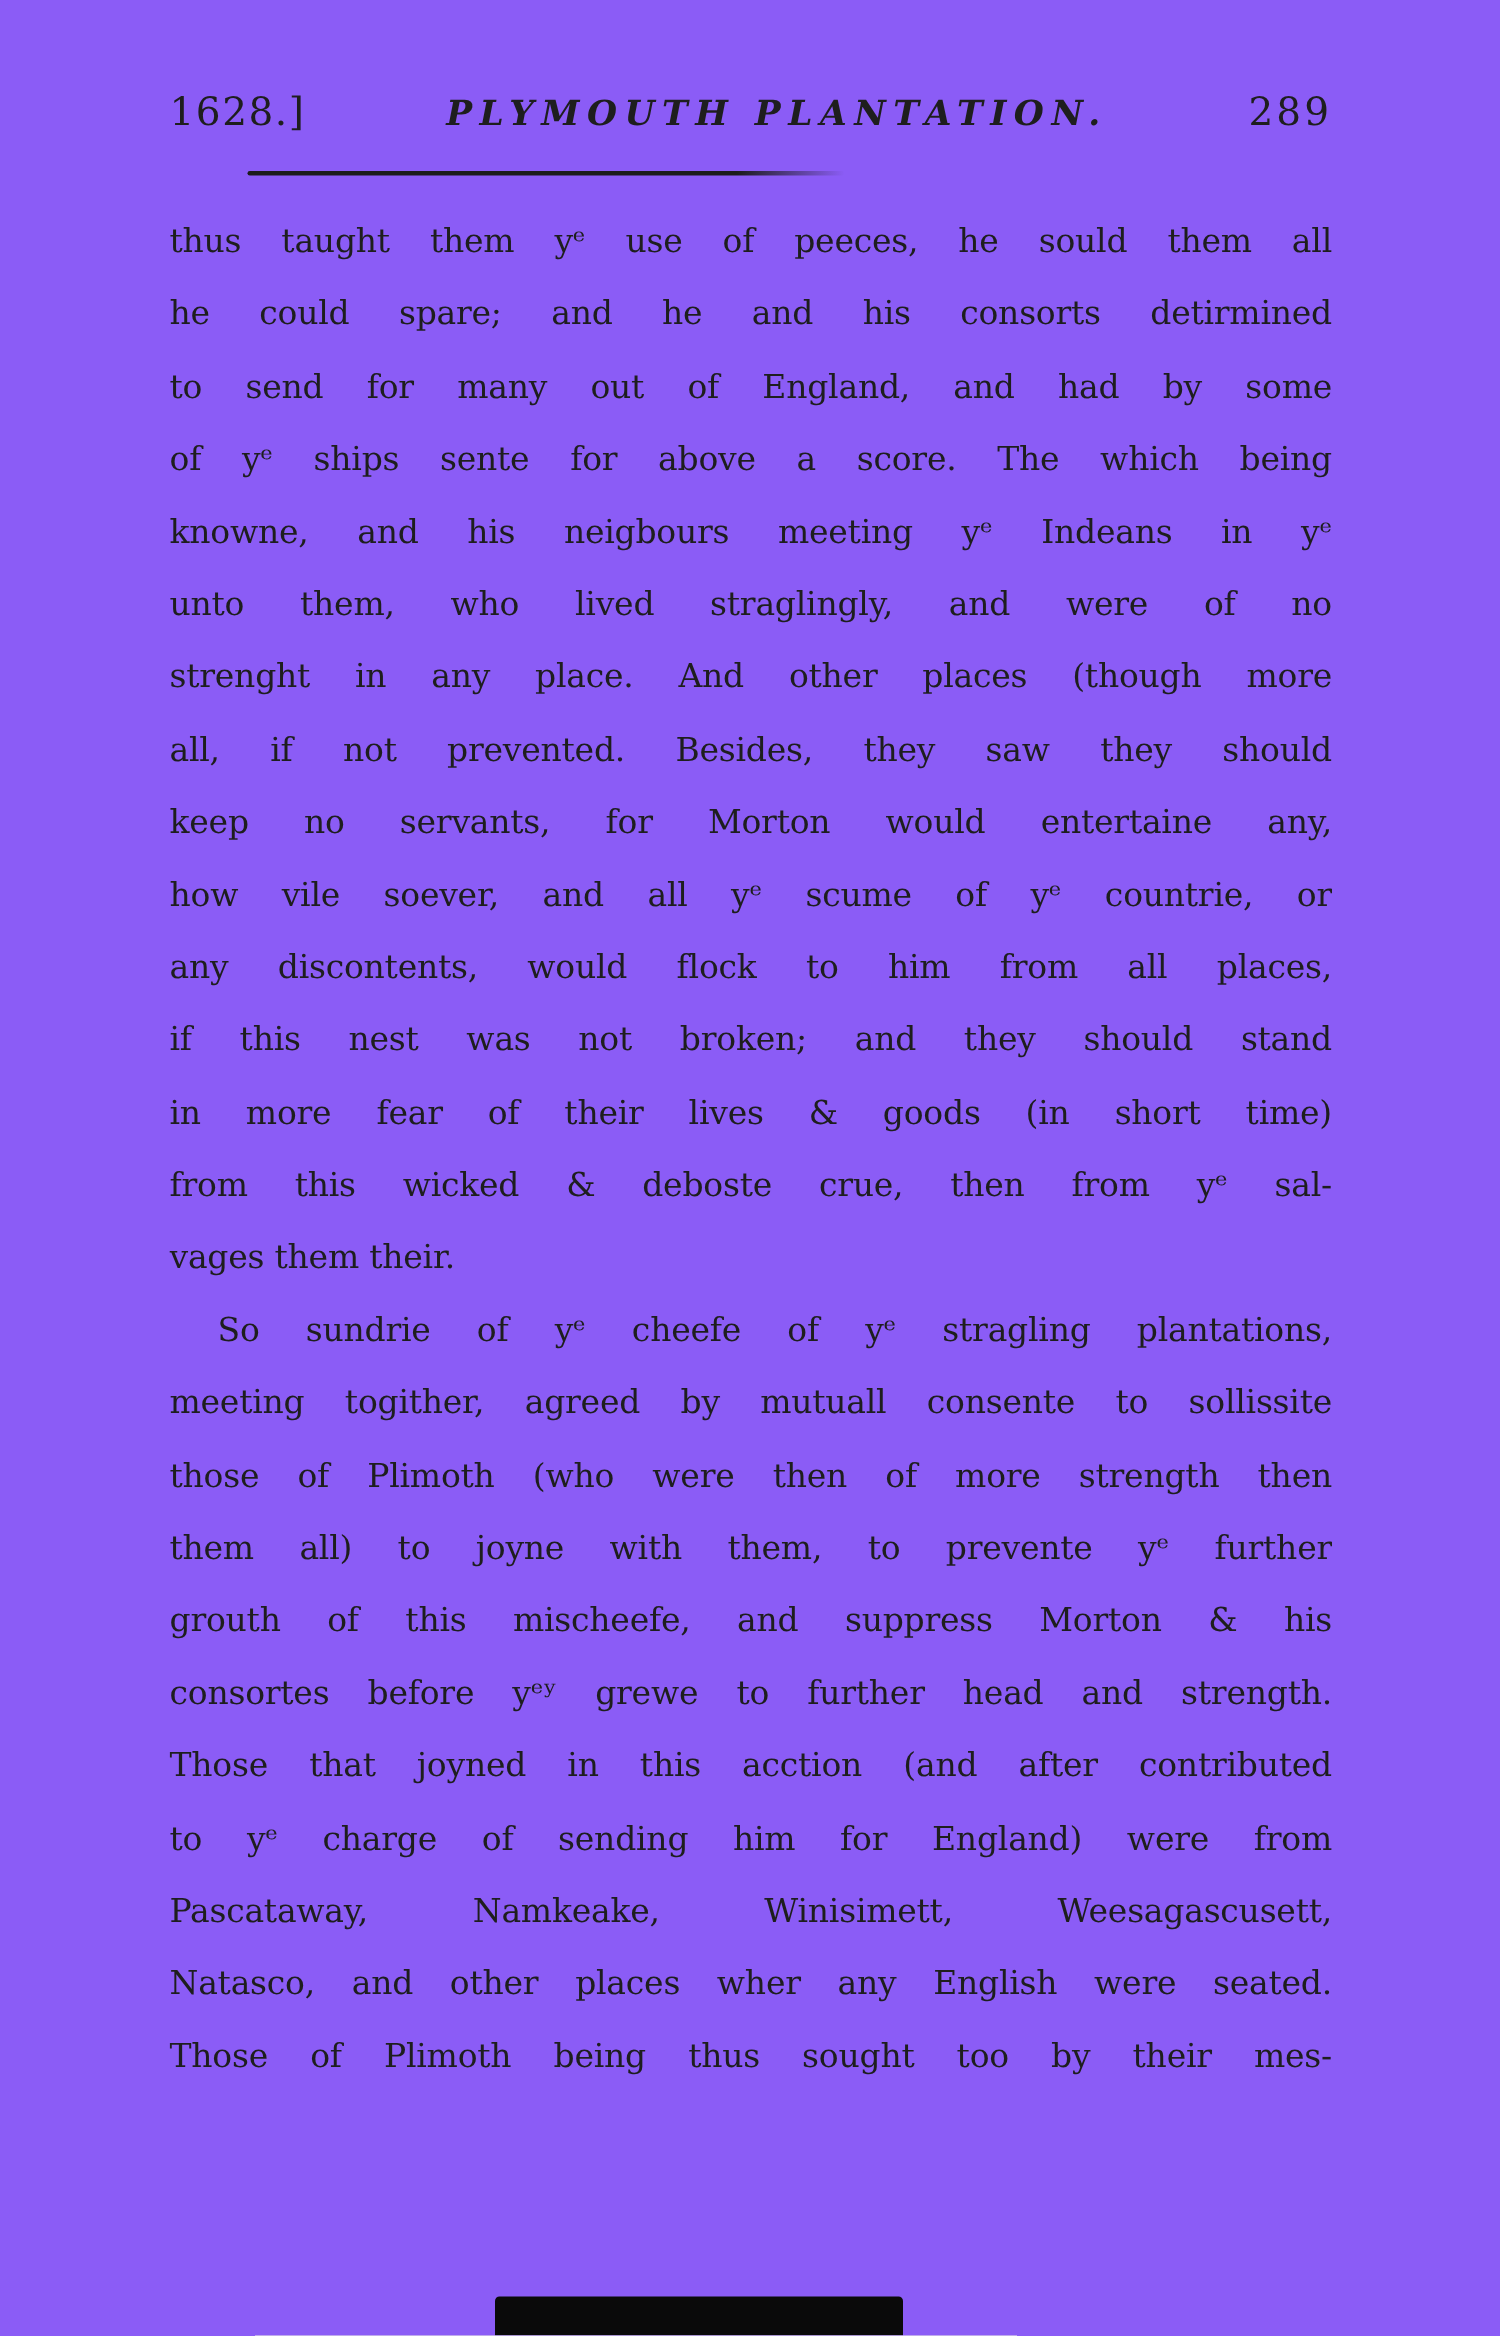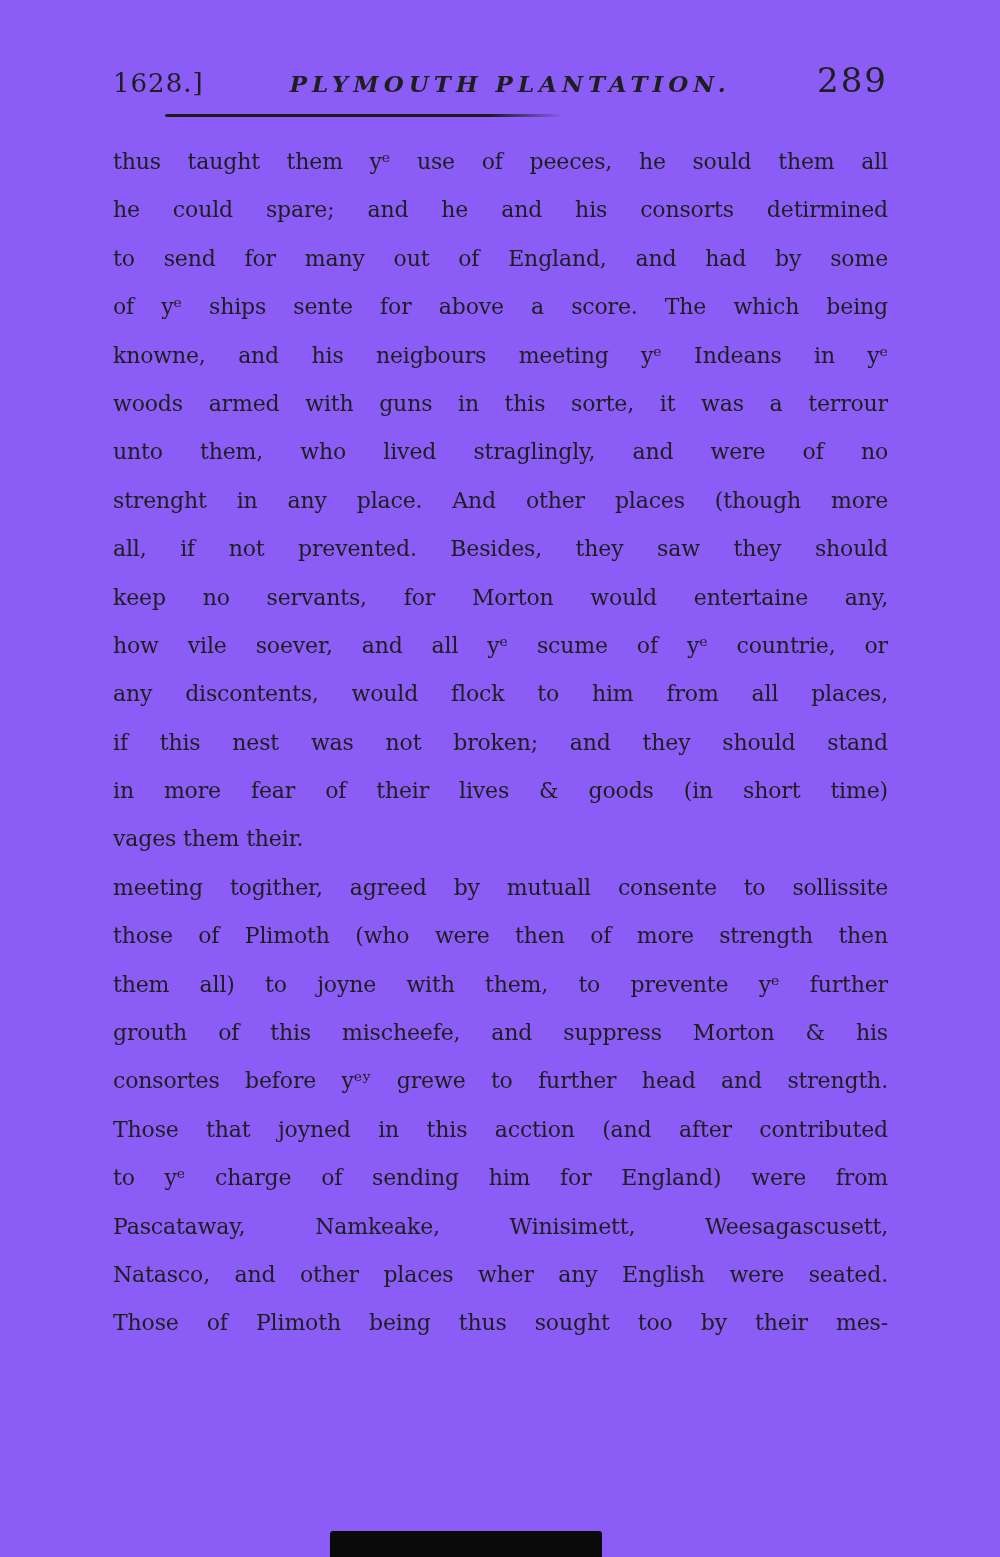--- a/index.html
+++ b/index.html
@@ -30,21 +30,21 @@
     font-size: 26px;
     letter-spacing: 1px;
   }
   .hdr-title {
     font-size: 23px;
     font-weight: 600;
     letter-spacing: 5px;
     font-style: italic;
   }
   .hdr-page {
-    font-size: 34px;
+    font-size: 26px;
     letter-spacing: 2px;
   }
   .header-rule {
     position: absolute;
     top: 114px;
     left: 165px;
     width: 398px;
     height: 3px;
     border-radius: 2px;
     background: linear-gradient(to right, #1c1c1c 0%, #1c1c1c 82%, rgba(28,28,28,0) 100%);
@@ -96,32 +96,33 @@
 
   <div class="header-rule"></div>
 
   <main class="text-block" id="text-block">
       <div class="paragraph">
         <div class="line">thus taught them yᵉ use of peeces, he sould them all</div>
         <div class="line">he could spare; and he and his consorts detirmined</div>
         <div class="line">to send for many out of England, and had by some</div>
         <div class="line">of yᵉ ships sente for above a score. The which being</div>
         <div class="line">knowne, and his neigbours meeting yᵉ Indeans in yᵉ</div>
-        <div class="line">woods armed with guns in this sorte, it was a terrour</div>
         <div class="line">unto them, who lived straglingly, and were of no</div>
         <div class="line">strenght in any place. And other places (though more</div>
         <div class="line">all, if not prevented. Besides, they saw they should</div>
         <div class="line">keep no servants, for Morton would entertaine any,</div>
         <div class="line">how vile soever, and all yᵉ scume of yᵉ countrie, or</div>
         <div class="line">any discontents, would flock to him from all places,</div>
         <div class="line">if this nest was not broken; and they should stand</div>
         <div class="line">in more fear of their lives &amp; goods (in short time)</div>
+        <div class="line">from this wicked &amp; deboste crue, then from yᵉ sal-</div>
         <div class="line no-justify">vages them their.</div>
       </div>
       <div class="paragraph">
+        <div class="line indent">So sundrie of yᵉ cheefe of yᵉ stragling plantations,</div>
         <div class="line">meeting togither, agreed by mutuall consente to sollissite</div>
         <div class="line">those of Plimoth (who were then of more strength then</div>
         <div class="line">them all) to joyne with them, to prevente yᵉ further</div>
         <div class="line">grouth of this mischeefe, and suppress Morton &amp; his</div>
         <div class="line">consortes before yᵉʸ grewe to further head and strength.</div>
         <div class="line">Those that joyned in this acction (and after contributed</div>
         <div class="line">to yᵉ charge of sending him for England) were from</div>
         <div class="line">Pascataway, Namkeake, Winisimett, Weesagascusett,</div>
         <div class="line">Natasco, and other places wher any English were seated.</div>
         <div class="line">Those of Plimoth being thus sought too by their mes-</div>

